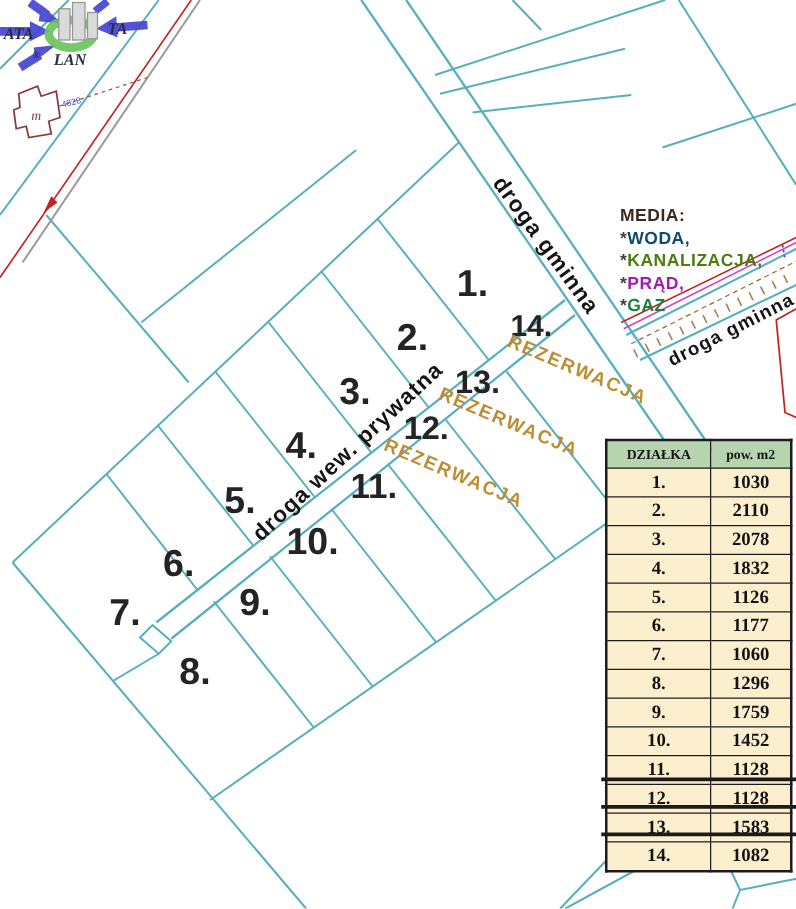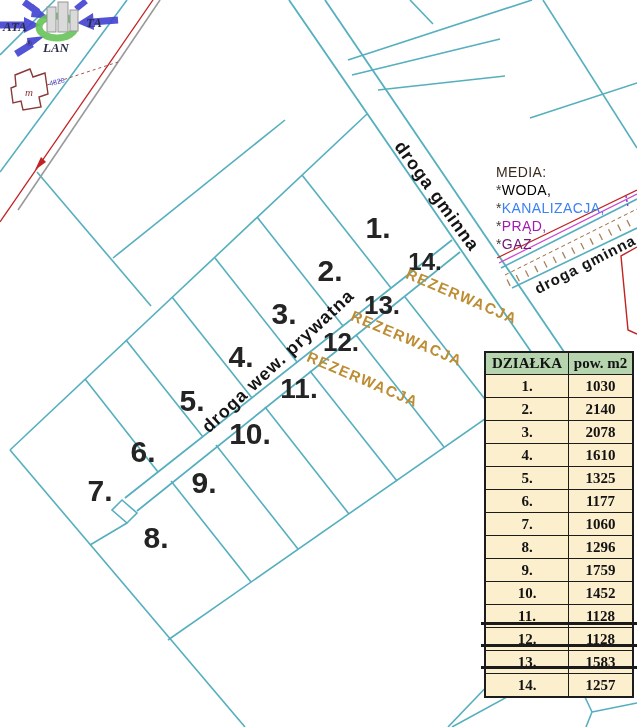--- a/index.html
+++ b/index.html
@@ -9,30 +9,30 @@
   .lbl{position:absolute;transform:translate(-50%,-50%);font-weight:bold;color:#242424;
        white-space:nowrap;line-height:1;}
   .parcel{font-size:30px;letter-spacing:0px;}
   .p11{font-size:28px;} .p12,.p13{font-size:26px;} .p14{font-size:24px;}
   .rez{color:#bd8d33;font-size:15px;letter-spacing:1.5px;
        transform:translate(-50%,-50%) rotate(23deg);}
   .road-label{font-size:18px;letter-spacing:1px;color:#141414;}
   .road-g1{transform:translate(-50%,-50%) rotate(54deg);}
   .road-g2{font-size:15px;transform:translate(-50%,-50%) rotate(-27deg);}
   .road-pr{transform:translate(-50%,-50%) rotate(-43deg);}
-  .legend{position:absolute;left:496px;top:163px;font-size:14px;font-weight:normal;
+  .legend{position:absolute;left:496px;top:163px;font-size:14px;font-weight:bold;
           line-height:18px;letter-spacing:0.4px;}
   .legend .title{color:#3a2a1e;}
   .legend .star{color:#44403a;}
-  .lg0{color:#000000;} .lg1{color:#3b82f6;} .lg2{color:#a21caf;} .lg3{color:#701a75;}
+  .lg0{color:#0c4a6e;} .lg1{color:#4d7c0f;} .lg2{color:#a21caf;} .lg3{color:#15803d;}
   table.areas{position:absolute;left:484px;top:351px;border-collapse:collapse;
         font-family:"Liberation Serif",serif;font-weight:bold;font-size:15px;color:#131313;
         border:2px solid #1c1c1c;}
   .areas th,.areas td{border:1.8px solid #1c1c1c;text-align:center;padding:0;}
-  .areas th{background:#b6d5ae;height:21px;font-size:15px;}
+  .areas th{background:#b6d5ae;height:21px;font-size:11px;}
   .areas td{background:#fcefce;height:22px;font-size:15px;}
   .areas .c-no{width:82px;} .areas .c-ar{width:63px;}
   .strike{position:absolute;left:481px;width:158px;height:2.6px;background:#1b1b1b;}
 </style>
 </head>
 <body>
 
 <div class="stage">
 
   <svg width="637" height="727" viewBox="0 0 637 727">
@@ -173,33 +173,33 @@
         <tr>
       <th class="c-no">DZIAŁKA</th>
       <th class="c-ar">pow. m2</th>
     </tr>
     <tr>
           <td>1.</td>
           <td>1030</td>
         </tr>
     <tr>
           <td>2.</td>
-          <td>2140</td>
+          <td>2110</td>
         </tr>
     <tr>
           <td>3.</td>
           <td>2078</td>
         </tr>
     <tr>
           <td>4.</td>
-          <td>1610</td>
+          <td>1832</td>
         </tr>
     <tr>
           <td>5.</td>
-          <td>1325</td>
+          <td>1126</td>
         </tr>
     <tr>
           <td>6.</td>
           <td>1177</td>
         </tr>
     <tr>
           <td>7.</td>
           <td>1060</td>
         </tr>
     <tr>
@@ -221,21 +221,21 @@
     <tr>
           <td>12.</td>
           <td>1128</td>
         </tr>
     <tr>
           <td>13.</td>
           <td>1583</td>
         </tr>
     <tr>
           <td>14.</td>
-          <td>1257</td>
+          <td>1082</td>
         </tr>
   </tbody>
     </table>
   <div class="strike" style="top:622px"></div>
   <div class="strike" style="top:644px"></div>
   <div class="strike" style="top:666px"></div>
 
 </div>
 
 </body></html>

